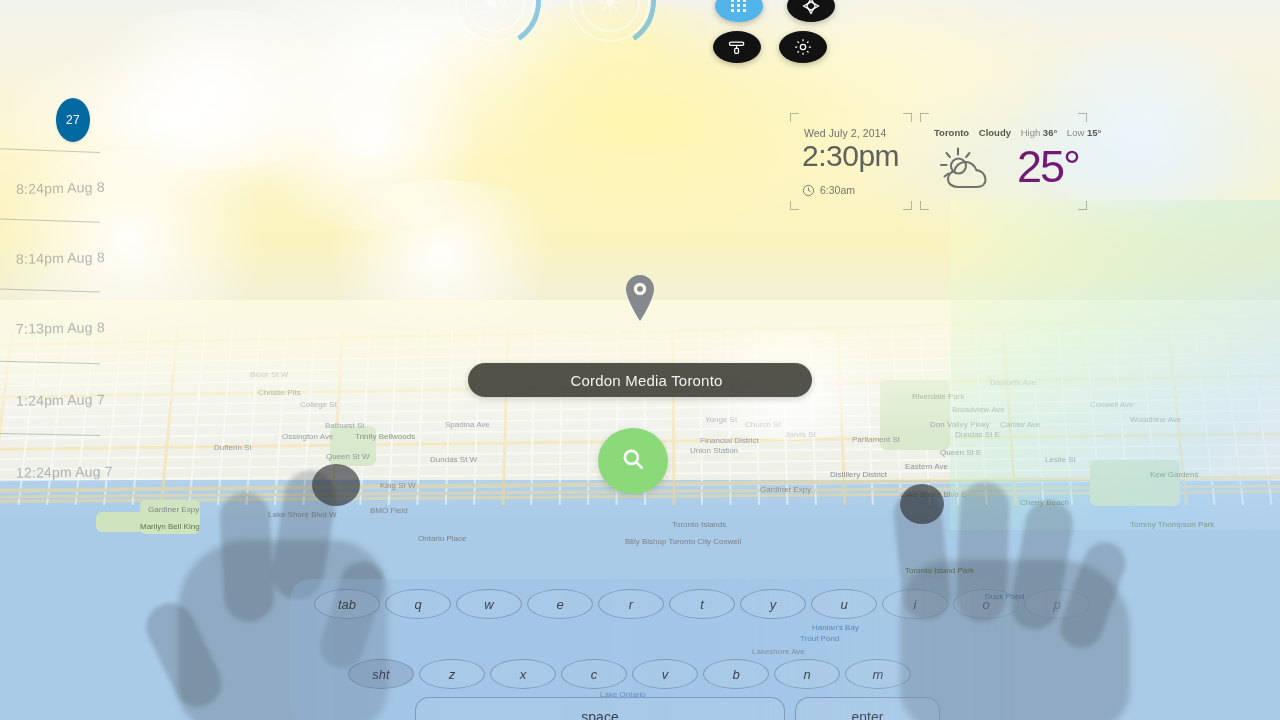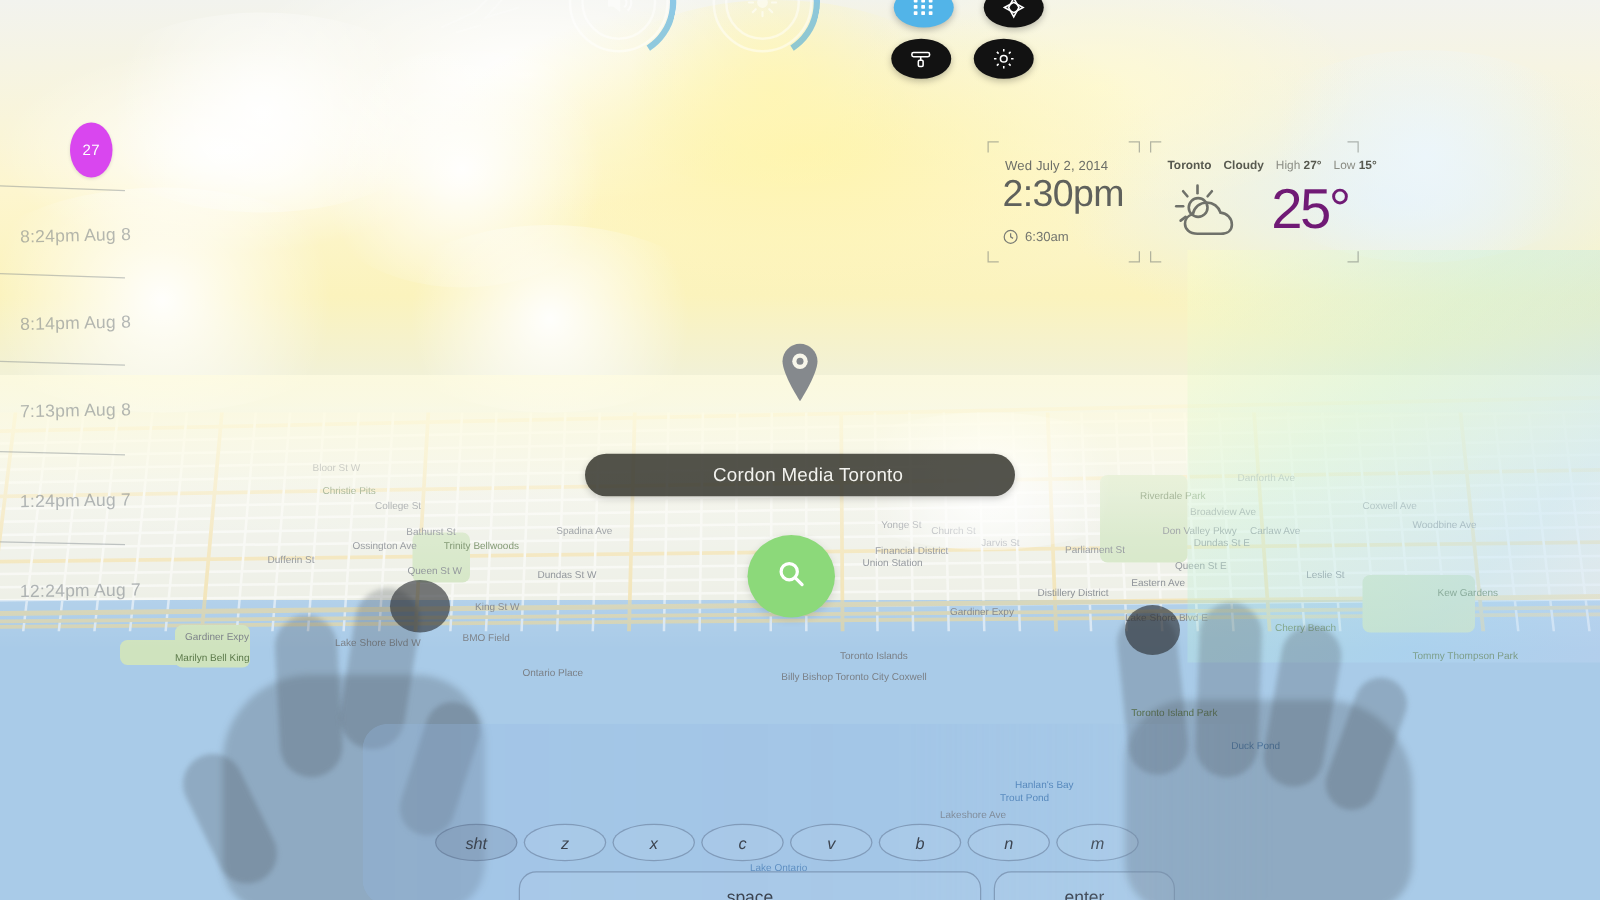--- a/index.html
+++ b/index.html
@@ -96,21 +96,21 @@
     box-shadow:0 2px 6px rgba(0,0,0,.25);
   }
   .circ-btn.dark { background:#121212; }
   .circ-btn.blue { background:#52b4e8; }
   .circ-btn svg { display:block; }
 
   
   .timeline { position:absolute; left:0; top:90px; width:150px; height:430px; }
   .tl-badge {
     position:absolute; left:56px; top:8px; width:34px; height:44px;
-    background:#d946ef; border-radius:50%;
+    background:#0369a1; border-radius:50%;
     display:flex; align-items:center; justify-content:center;
     color:#ffffff; font-size:12px; letter-spacing:.4px;
     box-shadow:0 1px 3px rgba(0,0,0,.12);
   }
   .tl-row { position:absolute; left:0; width:150px; }
   .tl-line { position:absolute; left:-6px; width:106px; height:1px; background:rgba(120,128,136,.42); }
   .tl-label {
     position:absolute; left:16px; font-size:14px;
     color:rgba(108,116,124,.5); white-space:nowrap;
     letter-spacing:.2px;
@@ -478,21 +478,21 @@
 
   <div class="panel" id="weather-widget">
     <span class="corner c-tl"></span>
     <span class="corner c-tr"></span>
     <span class="corner c-bl"></span>
     <span class="corner c-br"></span>
 
     <div class="wx-head">
       <span class="city">Toronto</span>
       <span class="cond">Cloudy</span>
-      <span class="hi"><span>High</span> <b>27°</b></span>
+      <span class="hi"><span>High</span> <b>36°</b></span>
       <span class="lo"><span>Low</span> <b>15°</b></span>
     </div>
 
     <div class="wx-icon">
       <svg width="66" height="58" viewBox="0 0 66 58" fill="none" stroke="#6f716a" stroke-width="2.1" stroke-linecap="round">
         <g>
           <path d="M22 6.5v6"></path>
             <path d="M10.5 11l3.4 4"></path>
             <path d="M33.5 11l-3.4 4"></path>
           <path d="M5 23h5.5"></path>
@@ -540,20 +540,33 @@
   <div class="finger" style="left:958px; top:482px; width:50px; height:140px; transform:rotate(2deg);"></div>
   <div class="finger" style="left:1018px; top:500px; width:48px; height:130px; transform:rotate(10deg);"></div>
   <div class="finger" style="left:1072px; top:540px; width:42px; height:110px; transform:rotate(20deg);"></div>
 
   <div class="cursor-dot" style="left:312px; top:464px; width:48px; height:42px;"></div>
   <div class="cursor-dot" style="left:900px; top:484px; width:44px; height:40px;"></div>
 
   <div id="keyboard">
     <div class="kb-tint"></div>
     <div class="kb-fade">
+      <div class="kb-row" id="kb-row1" style="left:14px;  top:6px;">
+          <div class="key">tab</div>
+          <div class="key">q</div>
+          <div class="key">w</div>
+          <div class="key">e</div>
+          <div class="key">r</div>
+          <div class="key">t</div>
+          <div class="key">y</div>
+          <div class="key">u</div>
+          <div class="key">i</div>
+          <div class="key">o</div>
+          <div class="key">p</div>
+        </div>
       <div class="kb-row" id="kb-row3" style="left:48px;  top:76px;">
           <div class="key pressed">sht</div>
           <div class="key">z</div>
           <div class="key">x</div>
           <div class="key">c</div>
           <div class="key">v</div>
           <div class="key">b</div>
           <div class="key">n</div>
           <div class="key">m</div>
         </div>

